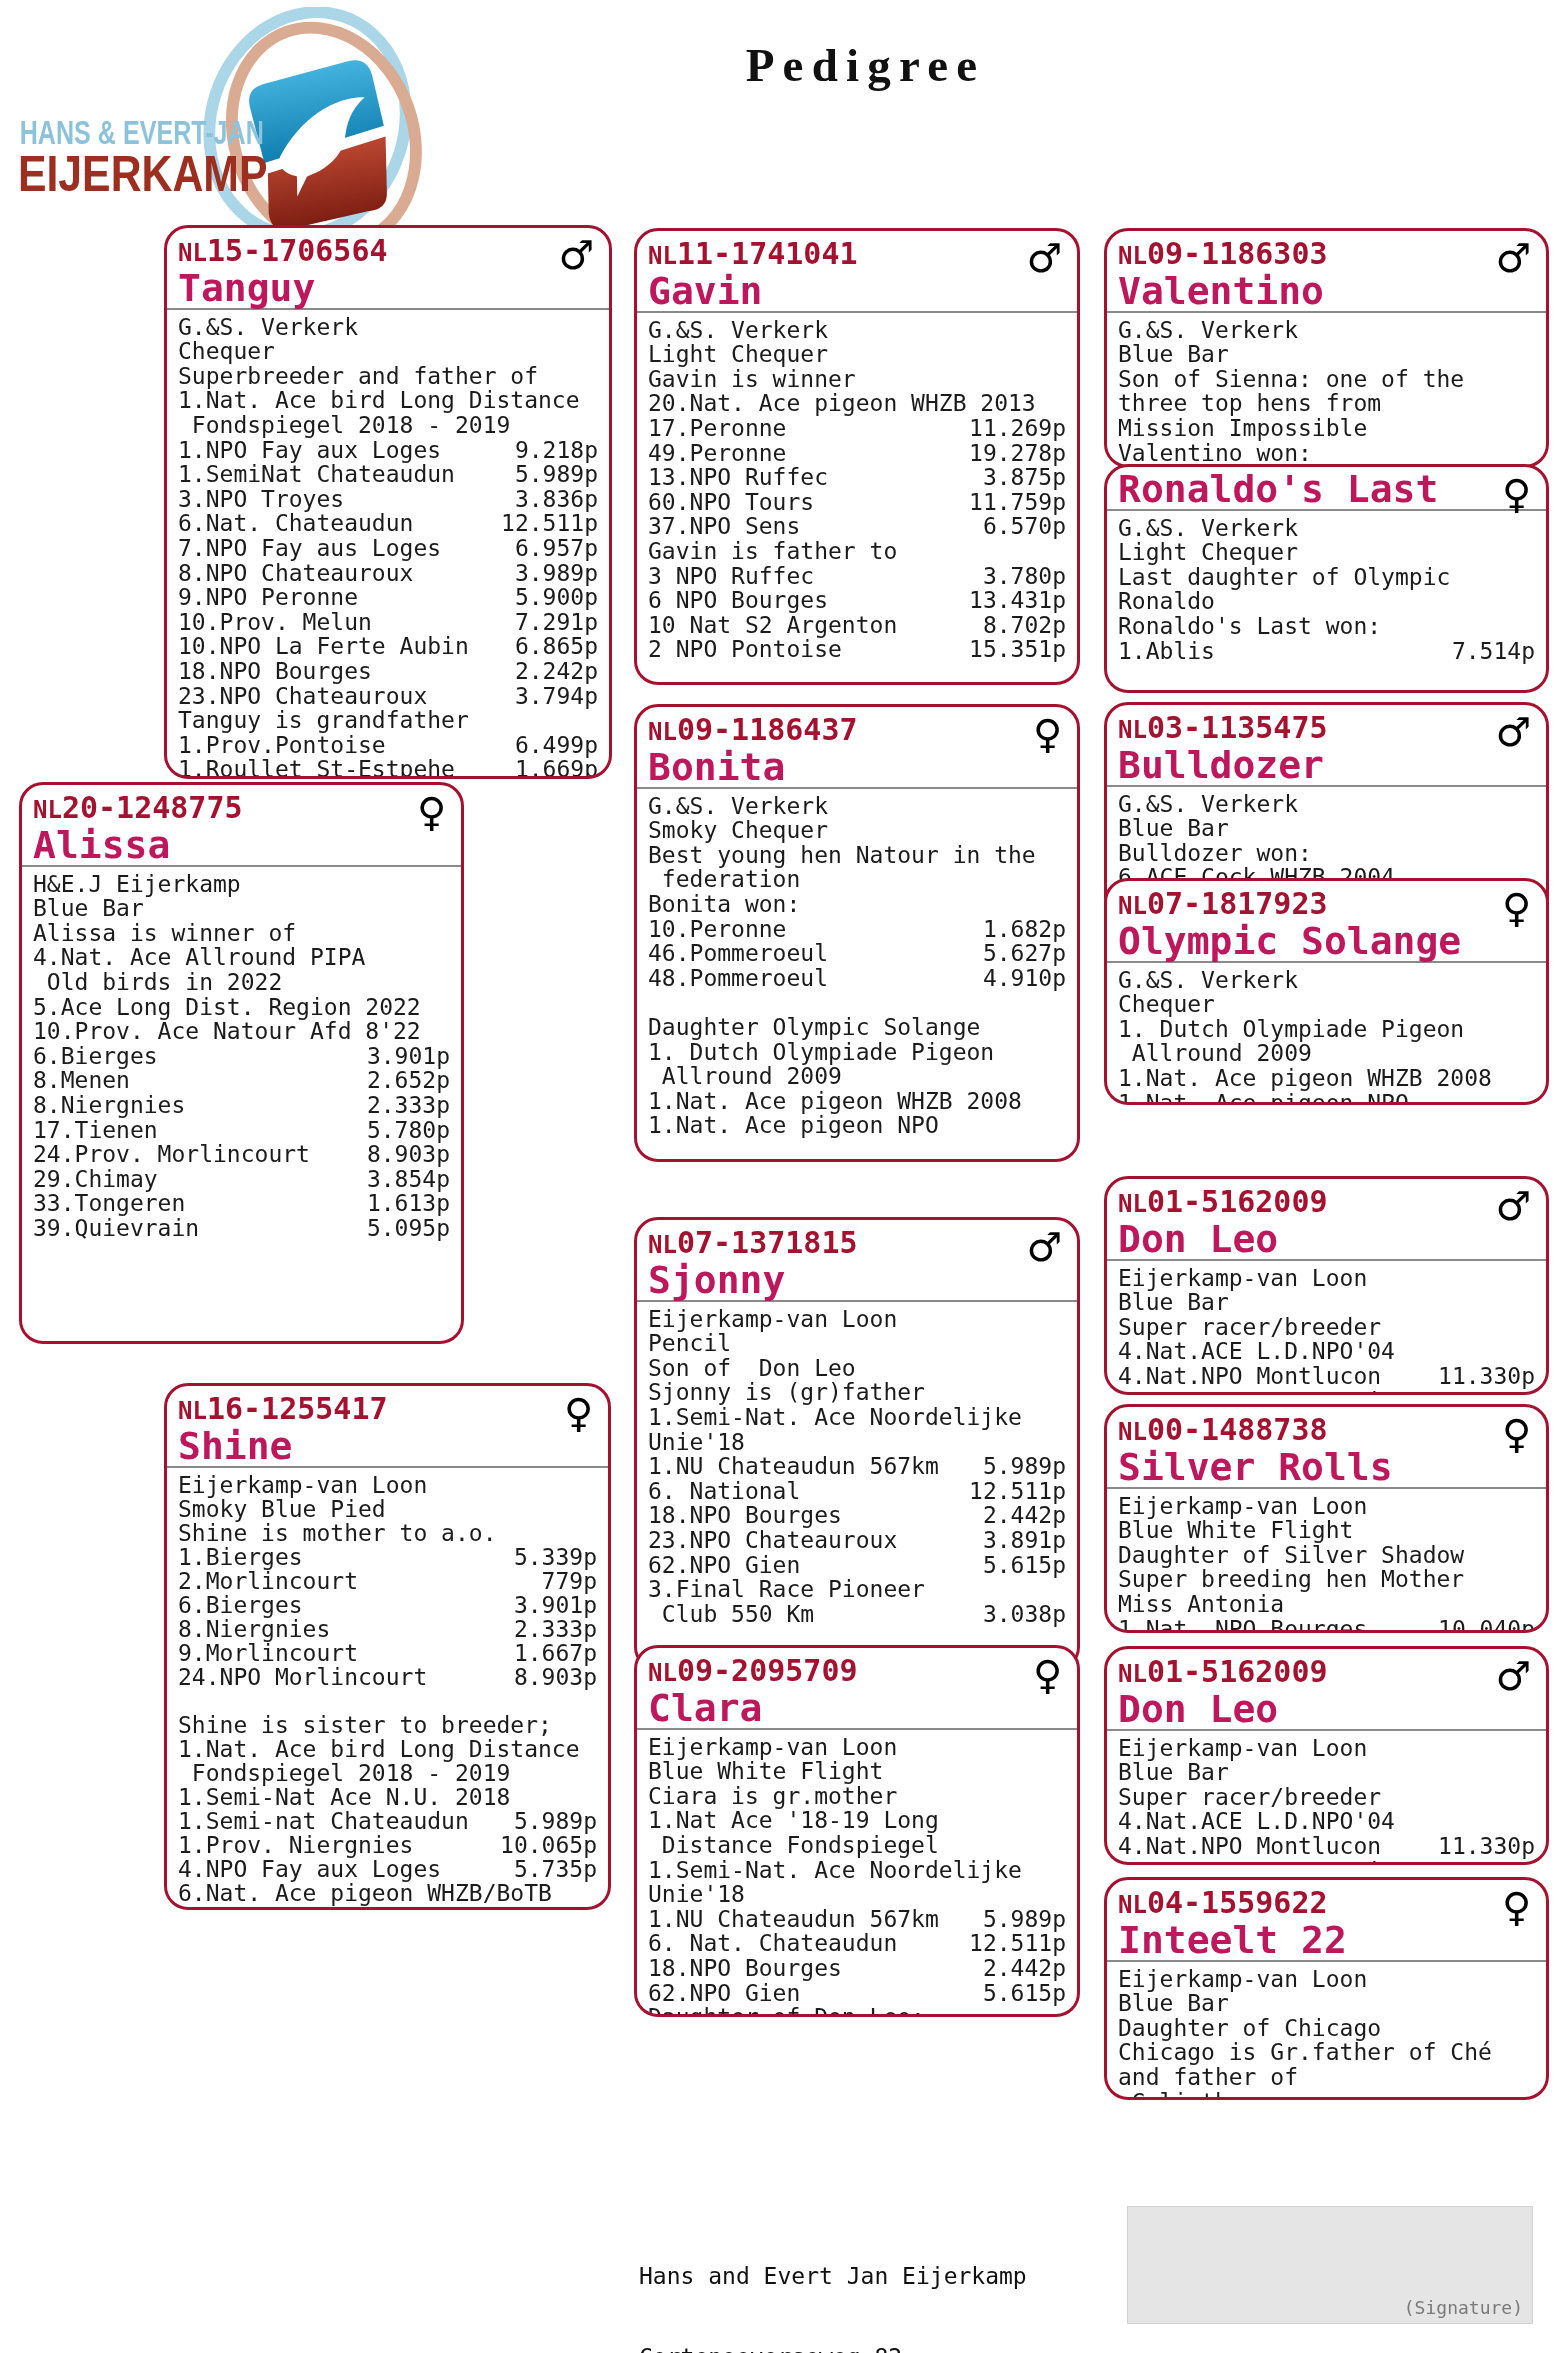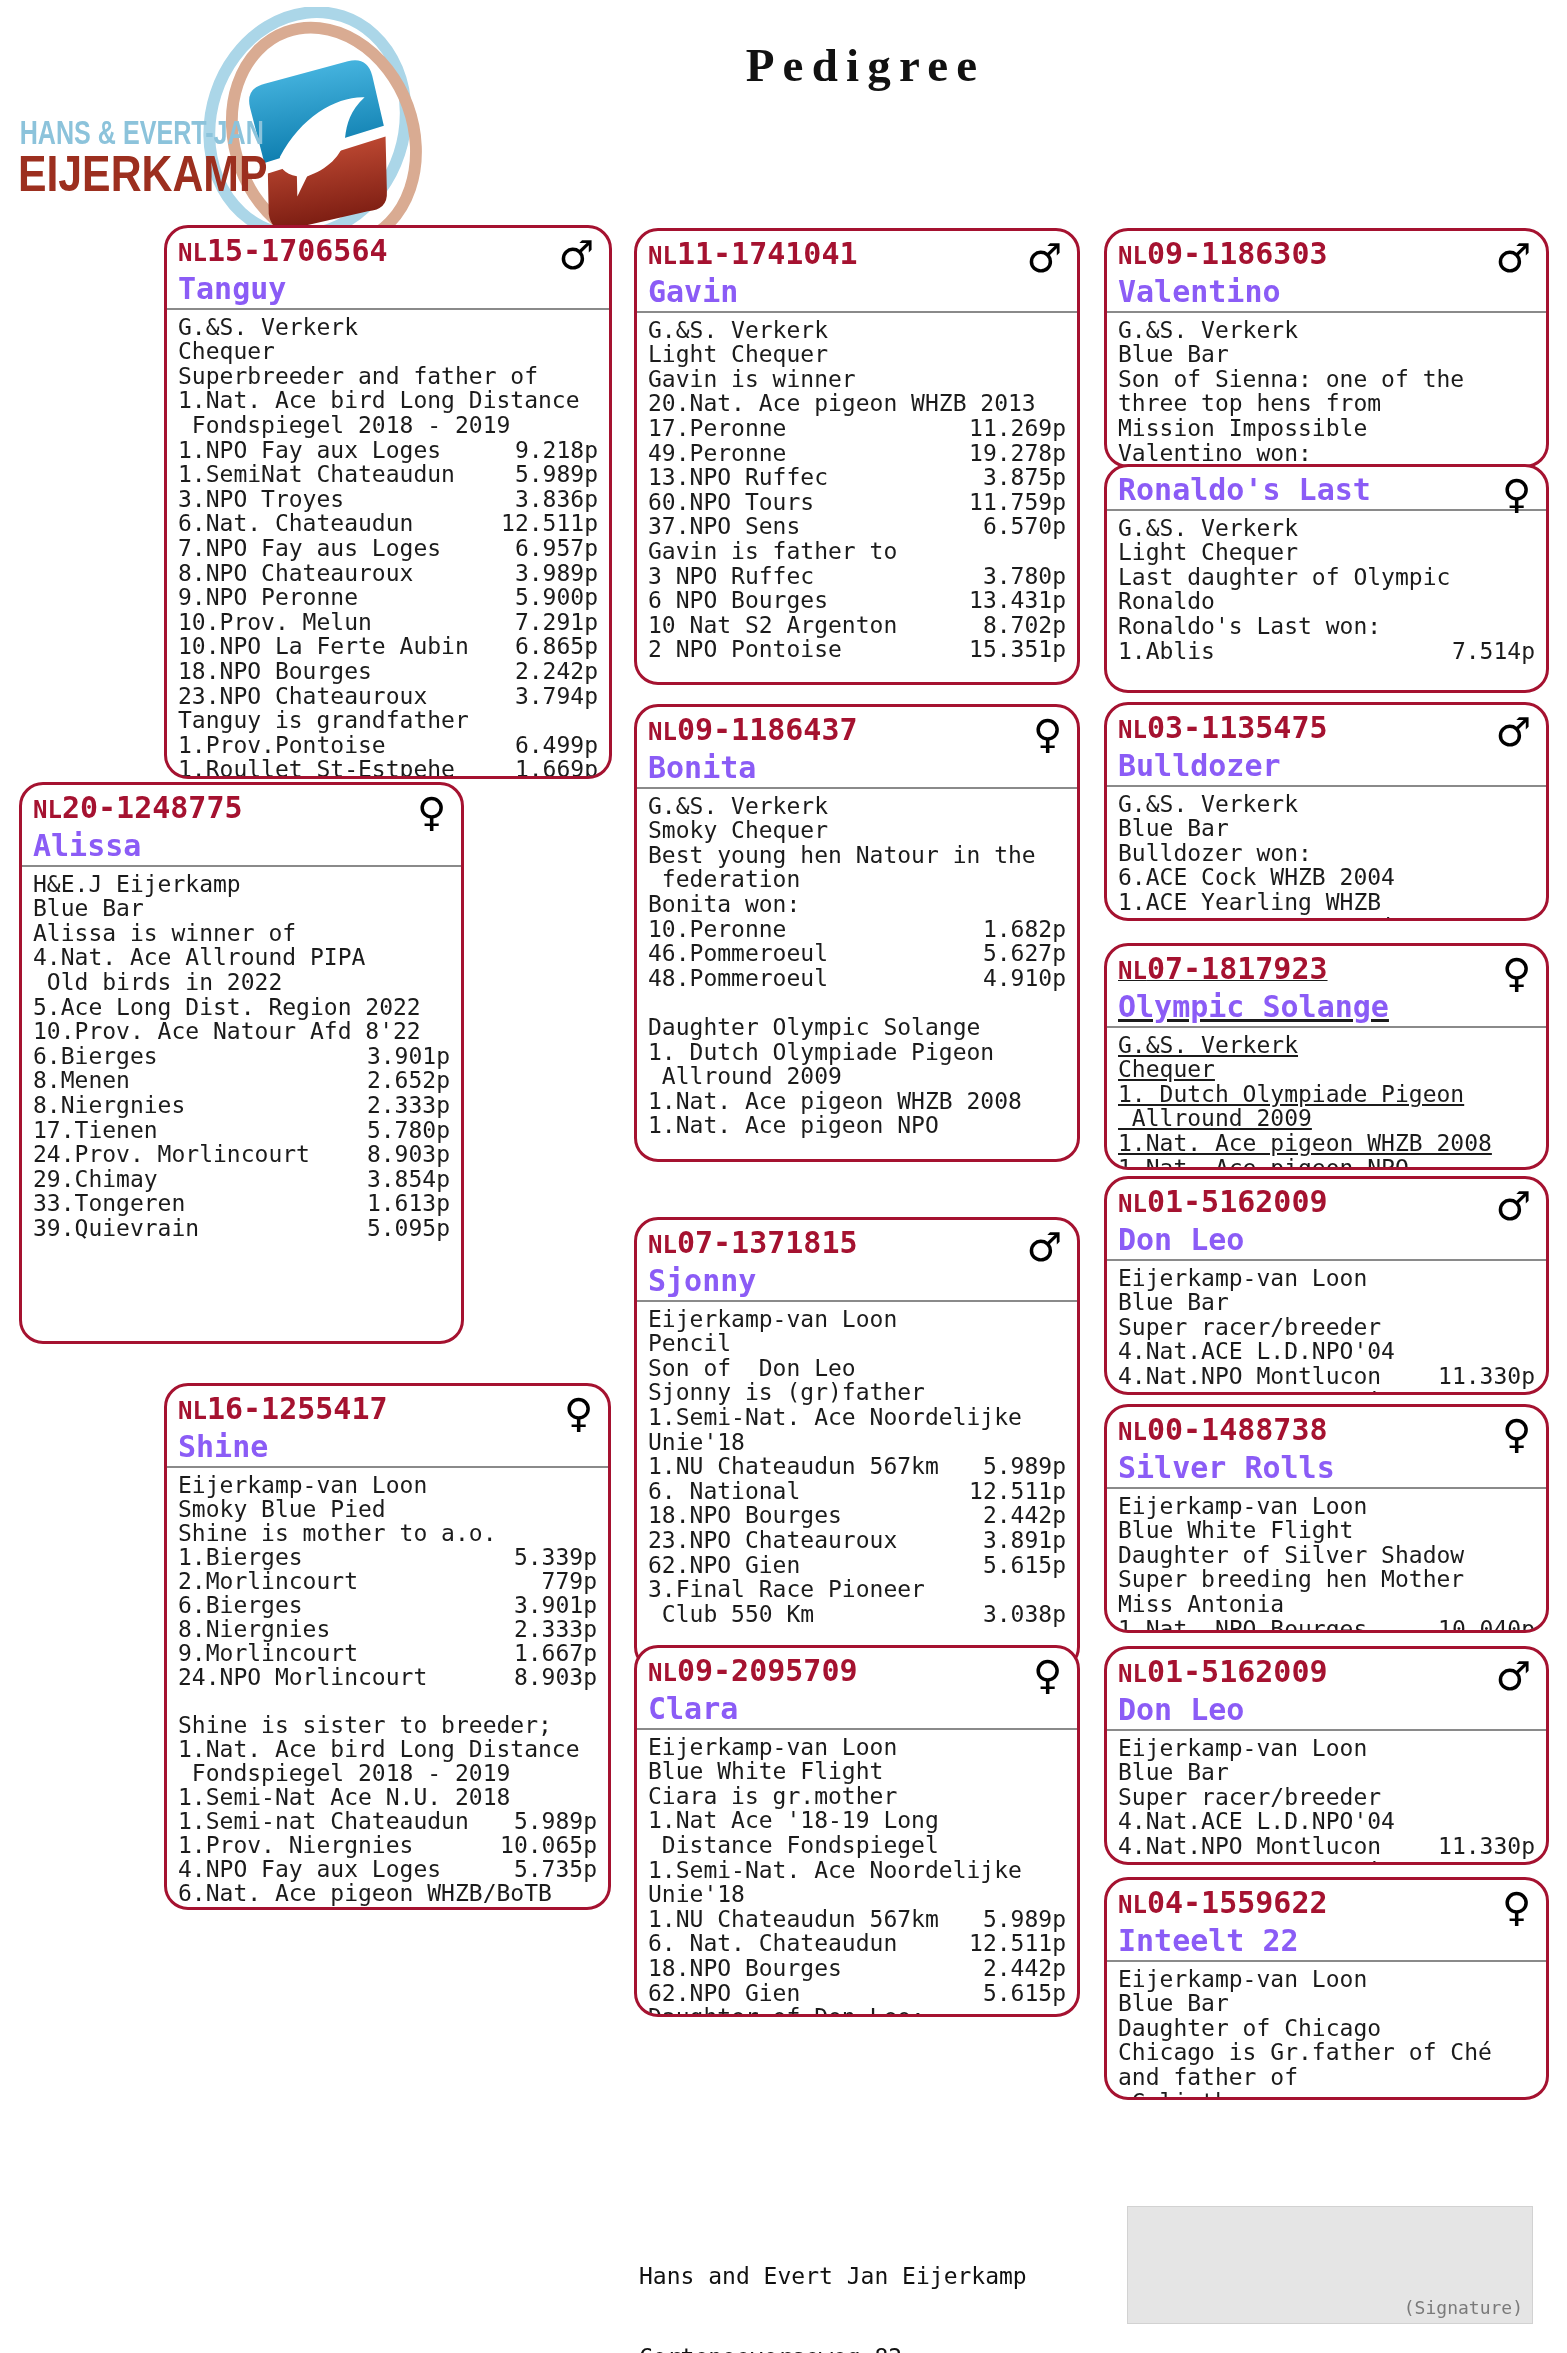--- a/index.html
+++ b/index.html
@@ -34,21 +34,21 @@
     overflow:hidden;
   }
   .box-header{
     position:relative;
     padding:6.4px 12.8px 2.7px 11px;
     border-bottom:2.7px solid #8a8a8a;
   }
   .ring{color:#a51230;font-weight:bold;line-height:33px;}
   .ring-prefix{font-size:24px;}
   .ring-num{font-size:30px;}
-  .bird-name{font-size:30px;font-weight:bold;color:#8b5cf6;line-height:33px;}
+  .bird-name{font-size:38px;font-weight:bold;color:#be185d;line-height:33px;}
   .sex{
     position:absolute;
     top:7.3px; right:14.6px;
     font-family:"DejaVu Sans", sans-serif;
     font-size:40px;
     font-weight:bold;
     color:#000;
     line-height:1;
   }
   .box-body{padding:4.6px 11px 3.6px 11px;}
@@ -68,21 +68,21 @@
   .box-tanguy{left:164px;top:225px;width:448px;height:554px;}
   .box-alissa{left:19px;top:782px;width:445px;height:562px;}
   .box-shine{left:164px;top:1383px;width:447px;height:527px;}
   .box-gavin{left:634px;top:228px;width:446px;height:457px;}
   .box-bonita{left:634px;top:704px;width:446px;height:458px;}
   .box-sjonny{left:634px;top:1177px;width:446px;height:454px;margin-top:40px;}
   .box-clara{left:634px;top:1645px;width:446px;height:372px;}
   .box-valentino{left:1104px;top:228px;width:445px;height:240px;}
   .box-ronaldos-last{left:1104px;top:464px;width:445px;height:229px;}
   .box-bulldozer{left:1104px;top:702px;width:445px;height:219px;}
-  .box-olympic-solange{left:1104px;top:943px;width:445px;height:227px;text-decoration:underline;}
+  .box-olympic-solange{left:1104px;top:878px;width:445px;height:227px;}
   .box-don-leo-1{left:1104px;top:1176px;width:445px;height:219px;}
   .box-silver-rolls{left:1104px;top:1404px;width:445px;height:229px;}
   .box-don-leo-2{left:1104px;top:1646px;width:445px;height:219px;}
   .box-inteelt-22{left:1104px;top:1877px;width:445px;height:223px;}
   
   .footer{
     position:absolute;
     left:639px; top:2209px;
     font-size:23px;
     line-height:27px;

